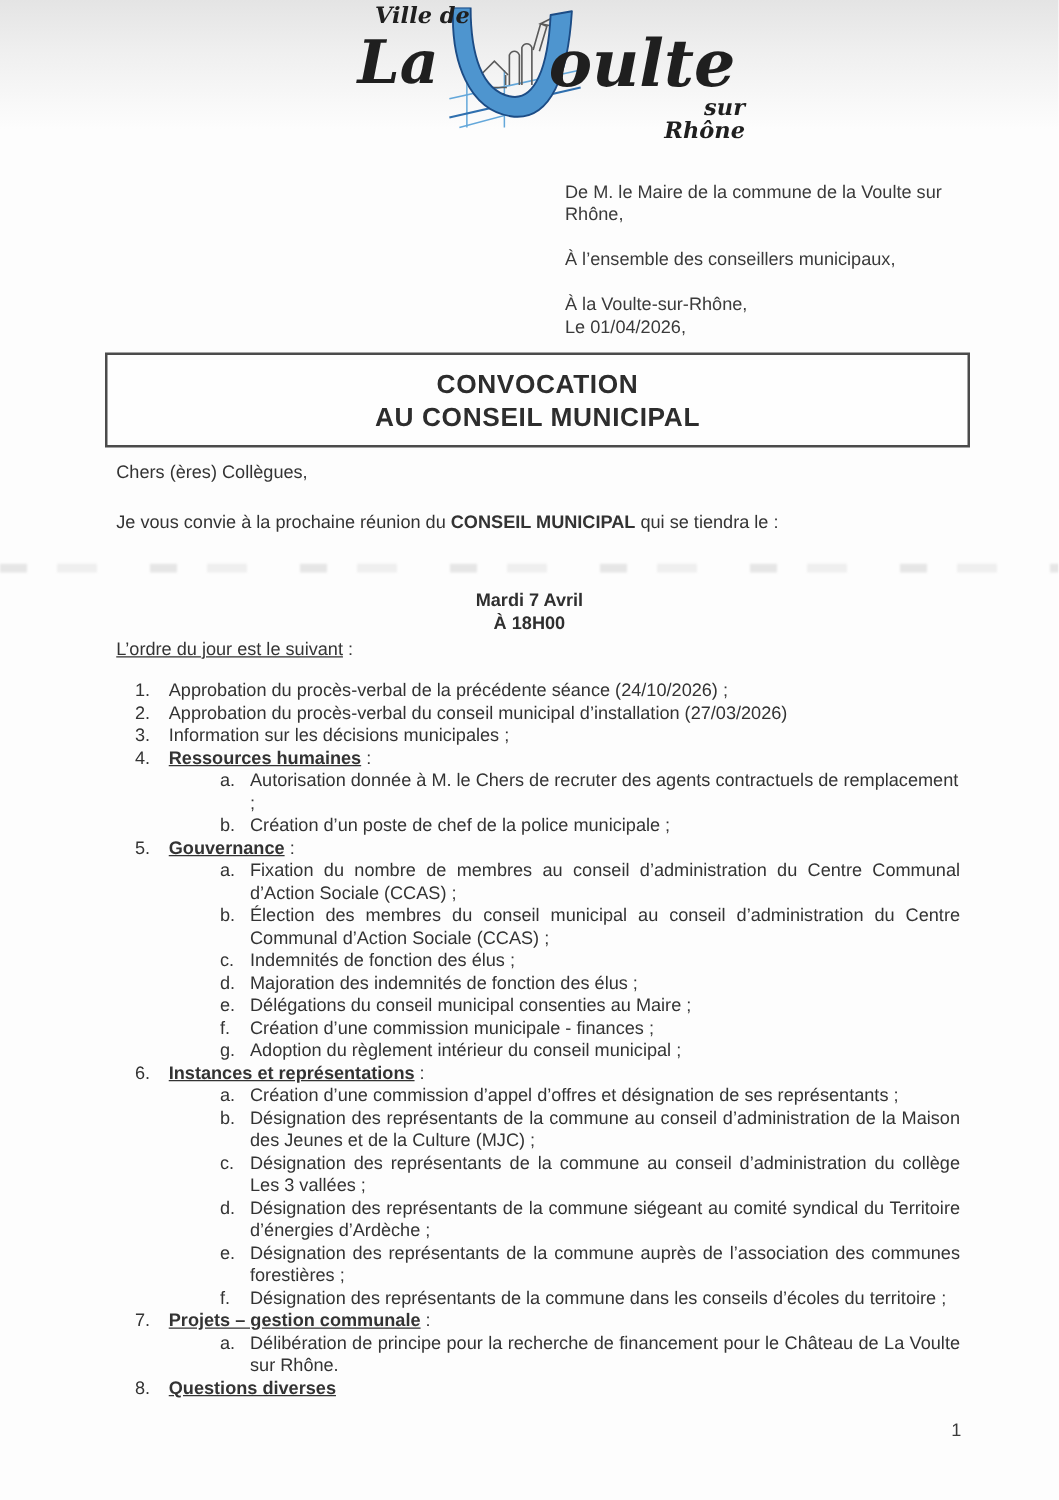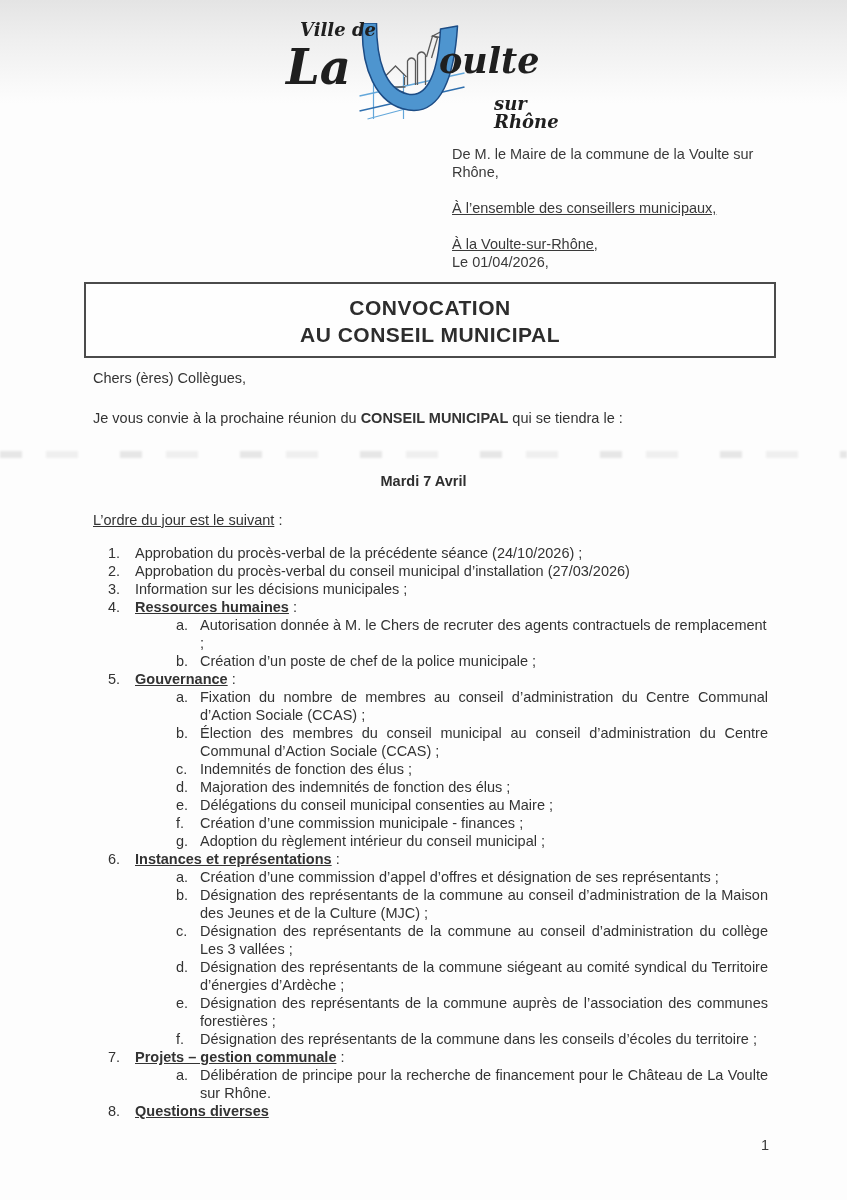--- a/index.html
+++ b/index.html
@@ -14,30 +14,30 @@
     background:linear-gradient(180deg,#e4e4e4 0%, #efefef 35%, rgba(253,253,253,0) 90%);
   }
   .streak {
     position:absolute; top:451px; left:0; width:100%; height:7px; pointer-events:none;
     background:repeating-linear-gradient(90deg,
       rgba(150,150,150,0.22) 0 22px, rgba(255,255,255,0) 22px 46px,
       rgba(160,160,160,0.15) 46px 78px, rgba(255,255,255,0) 78px 120px);
     filter:blur(1px);
   }
   
-  .logo { position:absolute; top:21px; left:286px; width:310px; height:102px;
-          font-family:"DejaVu Serif", serif; color:#1f1f1f; }
+  .logo { position:absolute; top:4px; left:286px; width:310px; height:102px;
+          font-family:"DejaVu Serif", serif; color:#1f1f1f;text-align:right; }
   .logo .ville { position:absolute; left:14px; top:0px; font-size:18px; font-weight:bold; font-style:italic; }
   .logo .la    { position:absolute; left:0px;  top:22px; font-size:48px; font-weight:bold; font-style:italic; line-height:1; }
-  .logo .oulte { position:absolute; left:153px; top:22px; font-size:35px; font-weight:bold; font-style:italic; line-height:1; }
+  .logo .oulte { position:absolute; left:153px; top:22px; font-size:52px; font-weight:bold; font-style:italic; line-height:1; }
   .logo .sur   { position:absolute; left:208px; top:74px; font-size:18px; font-weight:bold; font-style:italic; }
   .logo svg    { position:absolute; left:72px; top:2px; }
   
   .addr { position:absolute; top:145px; left:452px; width:315px; color:#3a3a3a; }
-  .addr .sp { margin-top:18px;text-decoration:underline; }
+  .addr .sp { margin-top:18px; }
   
   .title-box {
     position:absolute; top:282px; left:84px; width:692px; height:76px; box-sizing:border-box;
     border:2px solid #4b4b4b; background:#fefefe;
     text-align:center; font-weight:bold; font-size:21px; line-height:27px;
     letter-spacing:0.5px; color:#2d2d2d; padding-top:10px;
   }
   
   .salutation { position:absolute; top:369px; left:93px; }
   .intro      { position:absolute; top:409px; left:93px; }
@@ -100,20 +100,21 @@
     <div>CONVOCATION</div>
     <div>AU CONSEIL MUNICIPAL</div>
   </div>
 
   <div class="salutation">Chers (ères) Collègues,</div>
 
   <div class="intro"><span>Je vous convie à la prochaine réunion du </span><b>CONSEIL MUNICIPAL</b><span> qui se tiendra le :</span></div>
 
   <div class="meeting">
     <div>Mardi 7 Avril</div>
+    <div>À 18H00</div>
   </div>
 
   <div class="agenda-head"><span class="ul">L’ordre du jour est le suivant</span><span> :</span></div>
 
   <div class="agenda">
 
     <div class="row">
       <span class="num">1.</span>
       <span class="body">Approbation du procès-verbal de la précédente séance (24/10/2026) ;</span>
     </div>

